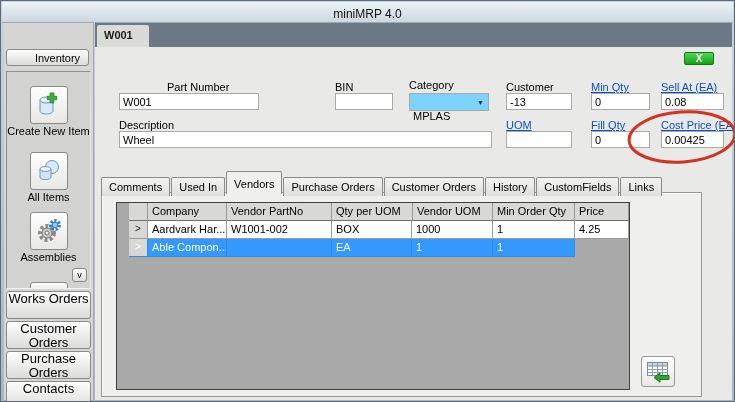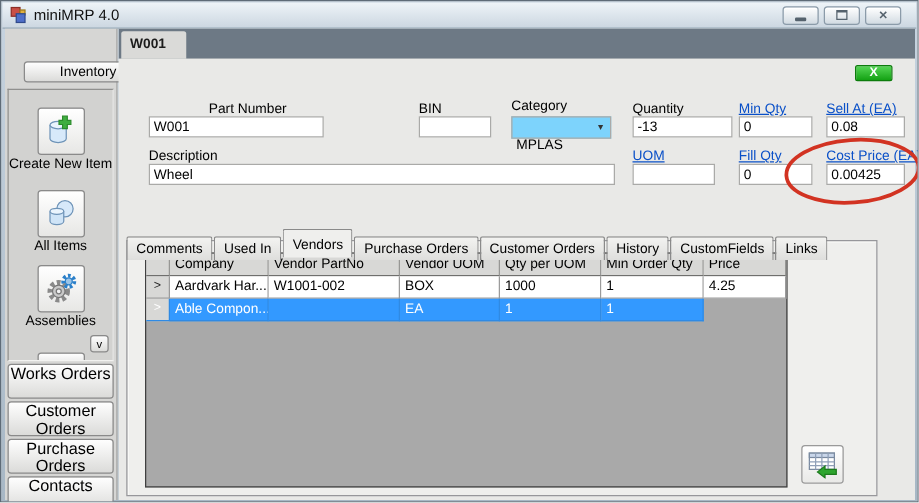--- a/index.html
+++ b/index.html
@@ -1,37 +1,37 @@
 <!DOCTYPE html>
 <html><head>
 <meta charset="utf-8">
 <style>
   html,body{margin:0;padding:0;background:#fff;}
   *{box-sizing:border-box;}
   .window{position:relative;width:735px;height:402px;background:linear-gradient(#c7d4e0,#a7b7c5);
     border:1px solid #5e6b77;font-family:"Liberation Sans",sans-serif;font-size:11px;color:#000;overflow:hidden;}
   
   .titlebar{position:absolute;left:1px;top:1px;right:1px;height:21px;display:flex;align-items:center;
-    padding:0 6px;gap:5px;background:linear-gradient(#eef4f8,#ccd7e1);border-bottom:1px solid #9aabb8;}
+    padding:0 6px;gap:5px;background:linear-gradient(#eef4f8,#ccd7e1);border-bottom:1px solid #9aabb8;flex-direction:column;}
   .title-text{font-size:12px;color:#111;}
   .win-controls{margin-left:auto;display:flex;gap:4px;padding-right:6px;}
   .win-btn{width:29px;height:15px;border:1px solid #8b9ba9;border-radius:3px;
     background:linear-gradient(#ffffff,#d2dbe2);display:flex;align-items:center;justify-content:center;
     box-shadow:inset 0 1px 0 #fff;cursor:default;}
   .glyph-min{width:9px;height:3px;background:#55626d;margin-top:6px;border-radius:1px;}
   .glyph-max{width:9px;height:8px;border:1px solid #55626d;border-top-width:2px;}
   .glyph-close{font-size:9px;font-weight:bold;color:#55626d;line-height:1;}
   
   .sidebar{position:absolute;left:3px;top:22px;width:90px;height:377px;background:#d6d6d4;border-right:1px solid #a8a8a6;}
   .btn3d{background:linear-gradient(#fefefe,#dbdbd9);border:1px solid #8a8a8a;border-radius:3px;
     text-align:center;cursor:default;}
   .menu-row{position:absolute;left:3px;top:4px;display:flex;gap:2px;}
   .menu-btn{width:41px;height:18px;line-height:17px;}
   .mini-btn{width:14px;height:18px;}
-  .inventory-btn{position:absolute;left:15px;top:26px;width:83px;height:17px;line-height:16px;padding-left:20px;}
+  .inventory-btn{position:absolute;left:2px;top:26px;width:83px;height:17px;line-height:16px;padding-left:20px;}
   .icon-panel{position:absolute;left:2px;top:48px;width:85px;height:218px;background:#d2d2d0;
     border:1px solid #90908e;border-bottom-color:#f2f2f0;border-right-color:#e6e6e4;overflow:hidden;}
   .icon-btn{position:absolute;left:50%;transform:translateX(-50%);width:38px;height:38px;
     background:linear-gradient(#ffffff,#e7e7e5);border:1px solid #8a8a8a;border-radius:3px;
     display:flex;align-items:center;justify-content:center;}
   .icon-label{position:absolute;left:0;right:0;text-align:center;font-size:11px;line-height:1.05;}
   .vscroll-btn{position:absolute;right:3px;top:196px;width:15px;height:14px;font-size:9px;line-height:12px;}
   .partial-btn{position:absolute;left:50%;transform:translateX(-50%);top:210px;width:38px;height:14px;}
   .nav-stack{position:absolute;left:2px;top:268px;width:85px;}
   .nav-btn{display:block;width:85px;height:28px;line-height:14px;margin-bottom:2px;font-size:13px;}
@@ -46,29 +46,29 @@
     color:#fff;font-weight:bold;font-size:10px;text-align:center;line-height:12px;cursor:default;}
   .flabel{position:absolute;font-size:11px;white-space:nowrap;}
   .flink{color:#0a50c8;text-decoration:underline;}
   .tbox{position:absolute;height:17px;background:#fff;border:1px solid #aaaaa8;font-family:"Liberation Sans",sans-serif;
     font-size:11px;padding:1px 3px;margin:0;}
   .combo{position:absolute;height:17px;background:#7dd3fc;border:1px solid #aaaaa8;font-size:11px;
     padding:16px 3px 0;}
   .combo .arr{position:absolute;right:4px;top:5px;font-size:7px;color:#333;}
   .annotation{position:absolute;left:531px;top:62px;pointer-events:none;z-index:6;}
   
-  .dtabs{position:absolute;left:6px;top:136px;height:22px;white-space:nowrap;z-index:2;}
+  .dtabs{position:absolute;left:6px;top:124px;height:22px;white-space:nowrap;z-index:2;}
   .dtab{display:inline-block;padding:3px 7px;background:linear-gradient(#f3f3f1,#dededc);
     border:1px solid #8a8a8a;border-bottom:none;border-radius:2px 2px 0 0;margin-right:1px;
     position:relative;top:3px;cursor:default;}
   .dtab.active{background:#efefed;top:0;padding-top:6px;padding-bottom:4px;z-index:3;}
   .tabpage{position:absolute;left:6px;top:145px;width:601px;height:205px;background:#efefed;
     border:1px solid #97979b;box-shadow:inset 1px 1px 0 #fbfbf9;z-index:1;}
   
-  .grid{position:absolute;left:14px;top:9px;width:514px;height:188px;background:#a9a9a9;border:1px solid #404040;}
+  .grid{position:absolute;left:14px;top:9px;width:514px;height:188px;background:#a9a9a9;border:1px solid #404040;padding-left:12px;}
   .grow{display:flex;height:18px;}
   .gcell{border-right:1px solid #9b9b9b;border-bottom:1px solid #9b9b9b;padding:2px 4px 0;
     white-space:nowrap;overflow:hidden;font-size:11px;background:#fff;}
   .ghead .gcell{background:#d8d8d6;border-right:1px solid #979795;border-bottom:1px solid #6f6f6d;}
   .gsel{background:#d8d8d6 !important;text-align:center;padding:2px 0 0;font-size:10px;color:#222;}
   .grow.selected .gcell{background:#3399ff;color:#fff;border-right-color:#2f8ae4;border-bottom-color:#2f8ae4;}
   .c0{width:19px;}.c1{width:79px;}.c2{width:105px;}.c3{width:80px;}.c4{width:81px;}.c5{width:82px;}.c6{flex:1;}
   .export-btn{position:absolute;left:539px;top:163px;width:34px;height:31px;
     background:linear-gradient(#ffffff,#e9e9e7);border:1px solid #9a9a9a;border-radius:3px;
     display:flex;align-items:center;justify-content:center;cursor:default;}
@@ -149,31 +149,31 @@
     <div class="tabstrip">
       <div class="doc-tab">W001</div>
     </div>
 
     <div class="formarea">
       <div class="close-green">X</div>
 
       <div class="flabel" style="left:24px;top:34px;margin-left:48px;">Part Number</div>
       <div class="flabel" style="left:240px;top:34px;">BIN</div>
       <div class="flabel" style="left:314px;top:32px;">Category</div>
-      <div class="flabel" style="left:411px;top:34px;">Quantity</div>
+      <div class="flabel" style="left:411px;top:34px;">Customer</div>
       <div class="flabel flink" style="left:496px;top:34px;">Min Qty</div>
       <div class="flabel flink" style="left:566px;top:34px;">Sell At (EA)</div>
 
       <input class="tbox" style="left: 24px; top: 46px; width: 140px;" value="W001">
       <input class="tbox" style="left: 240px; top: 46px; width: 58px;" value="">
       <div class="combo" style="left:314px;top:46px;width:80px;">
         <span>MPLAS</span>
         <span class="arr">▼</span>
       </div>
-      <input class="tbox" style="left: 411px; top: 46px; width: 80px;" value="-13">
+      <input class="tbox" style="left: 411px; top: 46px; width: 66px;" value="-13">
       <input class="tbox" style="left: 496px; top: 46px; width: 59px;" value="0">
       <input class="tbox" style="left: 566px; top: 46px; width: 63px;" value="0.08">
 
       <div class="flabel" style="left:24px;top:72px;">Description</div>
       <div class="flabel flink" style="left:411px;top:72px;">UOM</div>
       <div class="flabel flink" style="left:496px;top:72px;">Fill Qty</div>
       <div class="flabel flink" style="left:566px;top:72px;">Cost Price (EA)</div>
 
       <input class="tbox" style="left: 24px; top: 84px; width: 373px;" value="Wheel">
       <input class="tbox" style="left: 411px; top: 84px; width: 66px;" value="">
@@ -187,22 +187,22 @@
       <div class="dtabs">
         <span class="dtab">Comments</span><span class="dtab">Used In</span><span class="dtab active">Vendors</span><span class="dtab">Purchase Orders</span><span class="dtab">Customer Orders</span><span class="dtab">History</span><span class="dtab">CustomFields</span><span class="dtab">Links</span>
       </div>
 
       <div class="tabpage">
         <div class="grid">
           <div class="grow ghead">
             <div class="gcell gsel c0"></div>
             <div class="gcell c1">Company</div>
             <div class="gcell c2">Vendor PartNo</div>
+            <div class="gcell c4">Qty per UOM</div>
             <div class="gcell c3">Vendor UOM</div>
-            <div class="gcell c4">Qty per UOM</div>
             <div class="gcell c5">Min Order Qty</div>
             <div class="gcell c6">Price</div>
           </div>
           <div class="grow">
             <div class="gcell gsel c0">&gt;</div>
             <div class="gcell c1">Aardvark Har...</div>
             <div class="gcell c2">W1001-002</div>
             <div class="gcell c3">BOX</div>
             <div class="gcell c4">1000</div>
             <div class="gcell c5">1</div>

